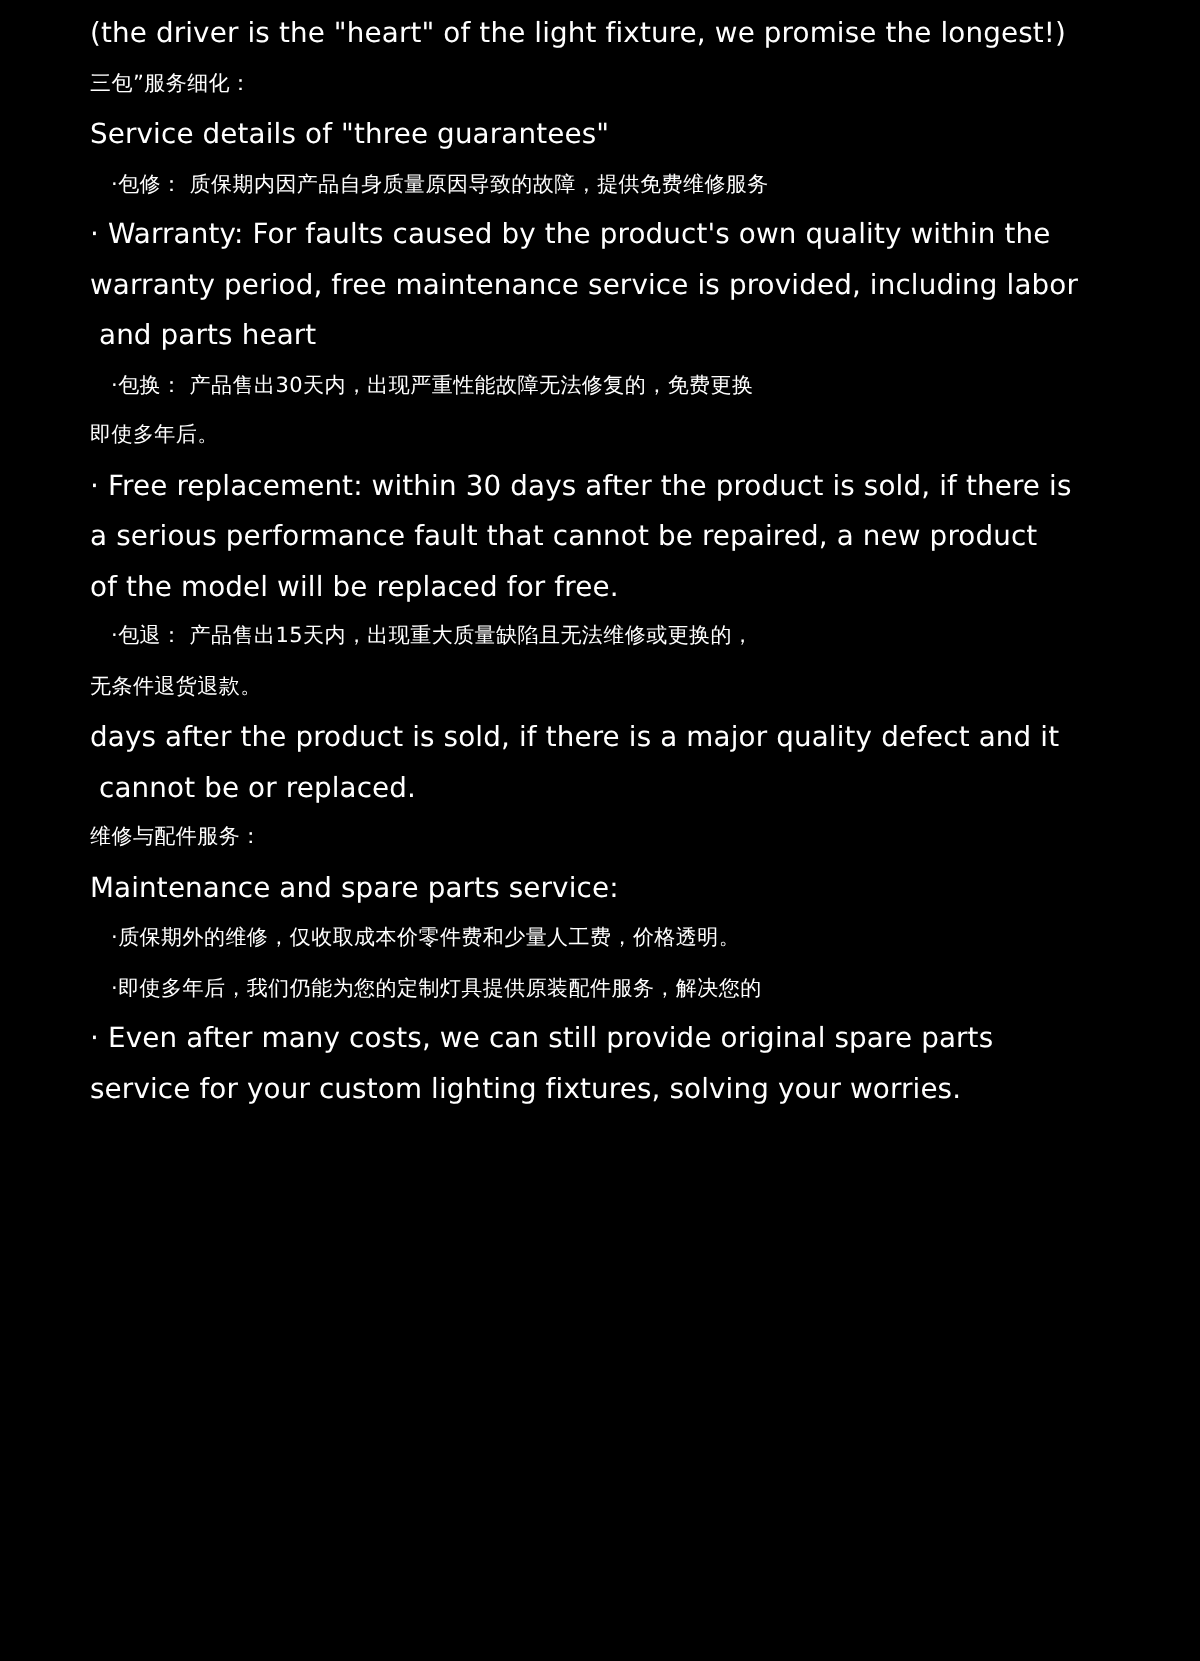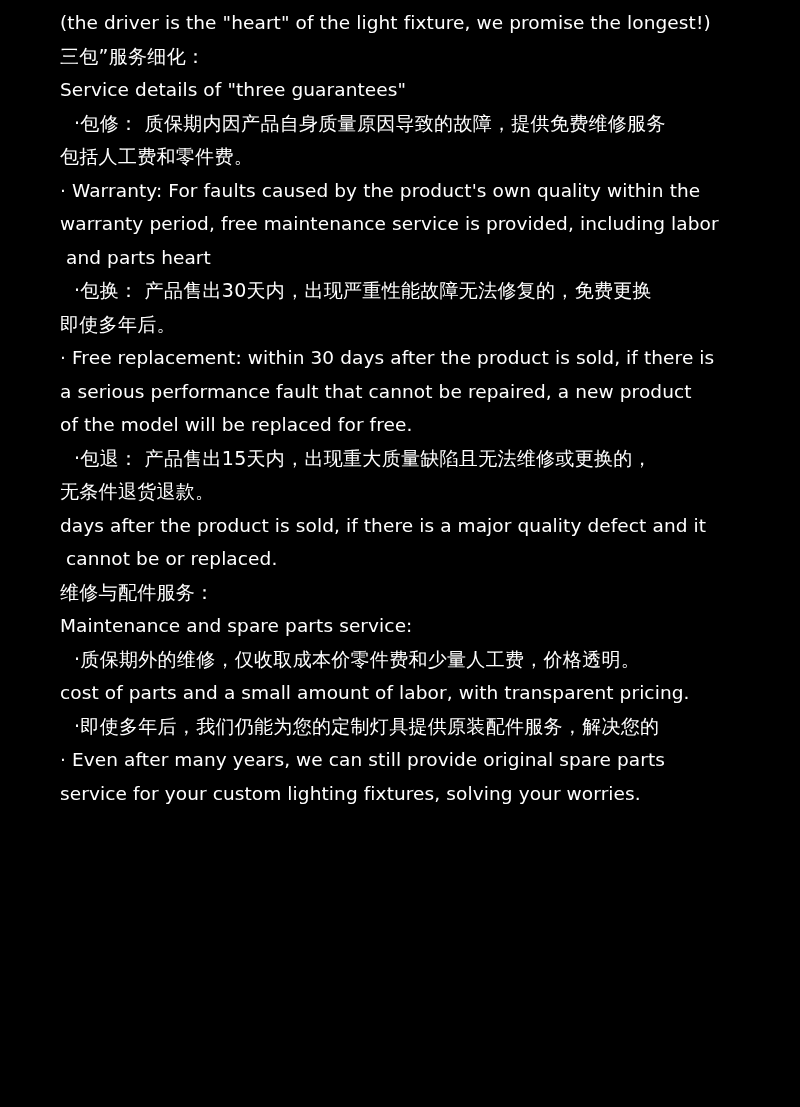--- a/index.html
+++ b/index.html
@@ -33,51 +33,49 @@
     font-size: 18.5px;
     line-height: 33.5px;
     white-space: pre-wrap;
     word-break: break-word;
     letter-spacing: 0.1px;
   }
   .line.indent {
     padding-left: 14px;
   }
   .line.cn {
-    font-size: 19px;
+    font-size: 14px;
     letter-spacing: 0.3px;
   }
   .spacer-top {
     height: 6px;
   }
 </style>
 </head>
 <body>
 
 <div class="page">
   <div class="content">
     <div class="spacer-top"></div>
     <div class="line">(the driver is the "heart" of the light fixture, we promise the longest!)</div>
     <div class="line cn">三包”服务细化：</div>
     <div class="line">Service details of "three guarantees"</div>
     <div class="line cn indent">·包修： 质保期内因产品自身质量原因导致的故障，提供免费维修服务</div>
-    <div class="line cn">包括人工费和零件费。</div>
     <div class="line">· Warranty: For faults caused by the product's own quality within the</div>
     <div class="line">warranty period, free maintenance service is provided, including labor</div>
     <div class="line"> and parts heart</div>
     <div class="line cn indent">·包换： 产品售出30天内，出现严重性能故障无法修复的，免费更换</div>
     <div class="line cn">即使多年后。</div>
     <div class="line">· Free replacement: within 30 days after the product is sold, if there is</div>
     <div class="line">a serious performance fault that cannot be repaired, a new product</div>
     <div class="line">of the model will be replaced for free.</div>
     <div class="line cn indent">·包退： 产品售出15天内，出现重大质量缺陷且无法维修或更换的，</div>
     <div class="line cn">无条件退货退款。</div>
     <div class="line">days after the product is sold, if there is a major quality defect and it</div>
     <div class="line"> cannot be or replaced.</div>
     <div class="line cn">维修与配件服务：</div>
     <div class="line">Maintenance and spare parts service:</div>
     <div class="line cn indent">·质保期外的维修，仅收取成本价零件费和少量人工费，价格透明。</div>
-    <div class="line">cost of parts and a small amount of labor, with transparent pricing.</div>
     <div class="line cn indent">·即使多年后，我们仍能为您的定制灯具提供原装配件服务，解决您的</div>
-    <div class="line">· Even after many years, we can still provide original spare parts</div>
+    <div class="line">· Even after many costs, we can still provide original spare parts</div>
     <div class="line">service for your custom lighting fixtures, solving your worries.</div>
   </div>
 </div>
 
 </body></html>

